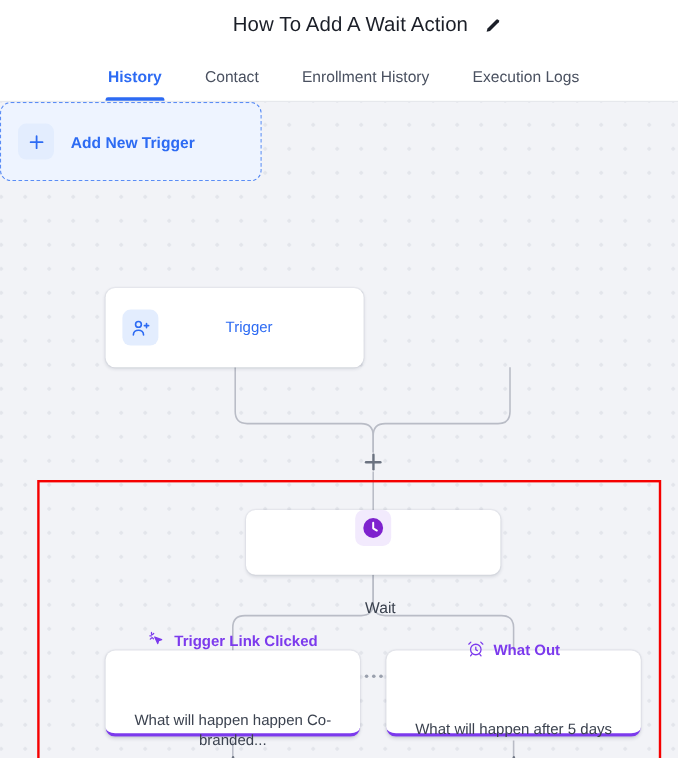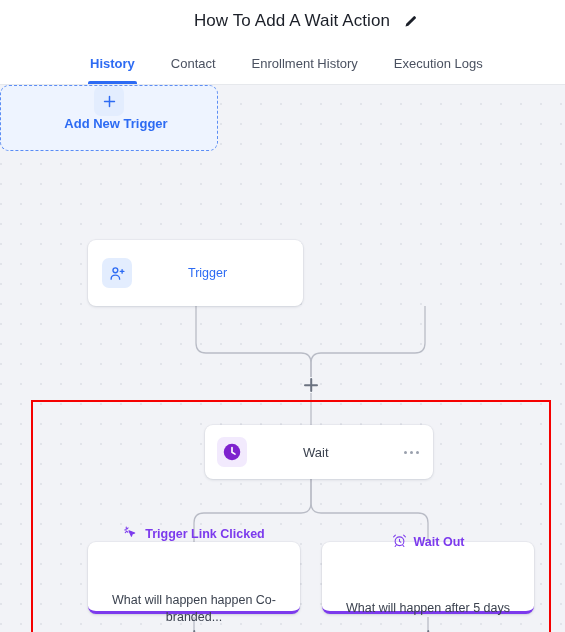--- a/index.html
+++ b/index.html
@@ -111,37 +111,37 @@
   .add-trigger-card {
     left: 318px; top: 155px;
     width: 218px; height: 66px;
     background: #eef4ff;
     border: 1.5px dashed #5b8df5;
     border-radius: 9px;
     display: flex;
     align-items: center;
     padding: 0 14px;
     cursor: pointer;
-    flex-direction: column;
   }
   .add-trigger-label {
     margin-left: 14px;
     font-size: 13px;
     font-weight: 700;
     color: #2d6bf3;
   }
 
   .wait-card {
     left: 205px; top: 340px;
-    width: 228px; height: 54px;
+    width: 212px; height: 54px;
     box-shadow: 0 1px 3px rgba(25,35,60,.13), 0 0 0 1px rgba(25,35,60,.03);
     display: flex;
     align-items: center;
     padding: 0 12px;
     cursor: pointer;
+    flex-direction: column;
   }
   .icon-tile.violet-soft { background: #f2eafd; }
   .wait-label { margin-left: 12px; font-size: 13px; color: #3b424f; flex: 1; }
   .dots {
     display: flex; gap: 3px; padding: 4px 2px; cursor: pointer;
   }
   .dots i { width: 3px; height: 3px; border-radius: 50%; background: #9aa0ad; display: block; }
 
   .branch-card {
     top: 457px;
@@ -297,21 +297,21 @@
   <div class="node branch-card branch-right">
     <div class="branch-head">
       <span>
         <svg width="15" height="15" viewBox="0 0 24 24" fill="none" stroke="#7c3aed" stroke-width="1.7" stroke-linecap="round" stroke-linejoin="round">
           <circle cx="12" cy="13.2" r="7"></circle>
           <path d="M12 10v3.4l2.2 1.4"></path>
           <path d="M5.4 3.4L2.6 6.1M18.6 3.4l2.8 2.7"></path>
           <path d="M6.6 19.6L5 21.6M17.4 19.6L19 21.6"></path>
         </svg>
       </span>
-      <span>Wait Out</span>
+      <span>What Out</span>
     </div>
     <div class="branch-desc">What will happen after 5 days</div>
   </div>
 
   <div class="plus" style="left:194px; top:552px;"></div>
   <div class="plus" style="left:428px; top:552px;"></div>
 
   <div class="red-box"></div>
 </div>
 

